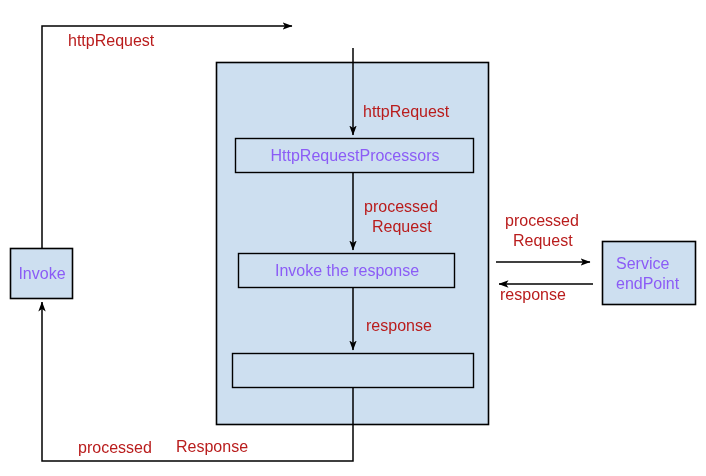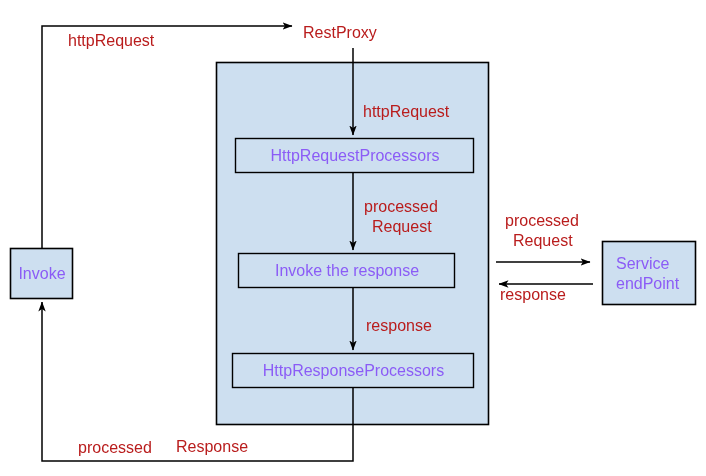--- a/index.html
+++ b/index.html
@@ -82,35 +82,33 @@
 
     <path d="M353,388 L353,461 L42,461 L42,302" fill="none" stroke="#000000" stroke-width="1.5" marker-end="url(#arrowEnd)"></path>
 
     <path d="M496,262 L590,262" fill="none" stroke="#000000" stroke-width="1.5" marker-end="url(#arrowEnd)"></path>
 
     <path d="M593,284 L499,284" fill="none" stroke="#000000" stroke-width="1.5" marker-end="url(#arrowEnd)"></path>
   </svg>
 
   <div class="lbl" style="left:68px; top:31px;">httpRequest</div>
 
-  <div class="lbl" style="left:303px; top:23px;">RestProxy</div>
 
   <div class="lbl" style="left:363px; top:102px;">httpRequest</div>
 
   <div class="box-label" style="left:236px; top:139px; width:238px; height:34px;">HttpRequestProcessors</div>
 
   <div class="lbl" style="left:364px; top:197px;">processed</div>
 
   <div class="lbl" style="left:372px; top:217px;">Request</div>
 
   <div class="box-label" style="left:239px; top:254px; width:216px; height:34px;">Invoke the response</div>
 
   <div class="lbl" style="left:366px; top:316px;">response</div>
 
-  <div class="box-label" style="left:233px; top:354px; width:241px; height:34px;">HttpResponseProcessors</div>
 
   <div class="box-label" style="left:11px; top:249px; width:62px; height:50px;">Invoke</div>
 
   <div class="lbl" style="left:505px; top:211px;">processed</div>
 
   <div class="lbl" style="left:513px; top:231px;">Request</div>
 
   <div class="lbl" style="left:500px; top:285px;">response</div>
 
   <div class="box-label two-line" style="left:603px; top:242px; width:93px; height:63px; padding-left:13px; box-sizing:border-box;">

